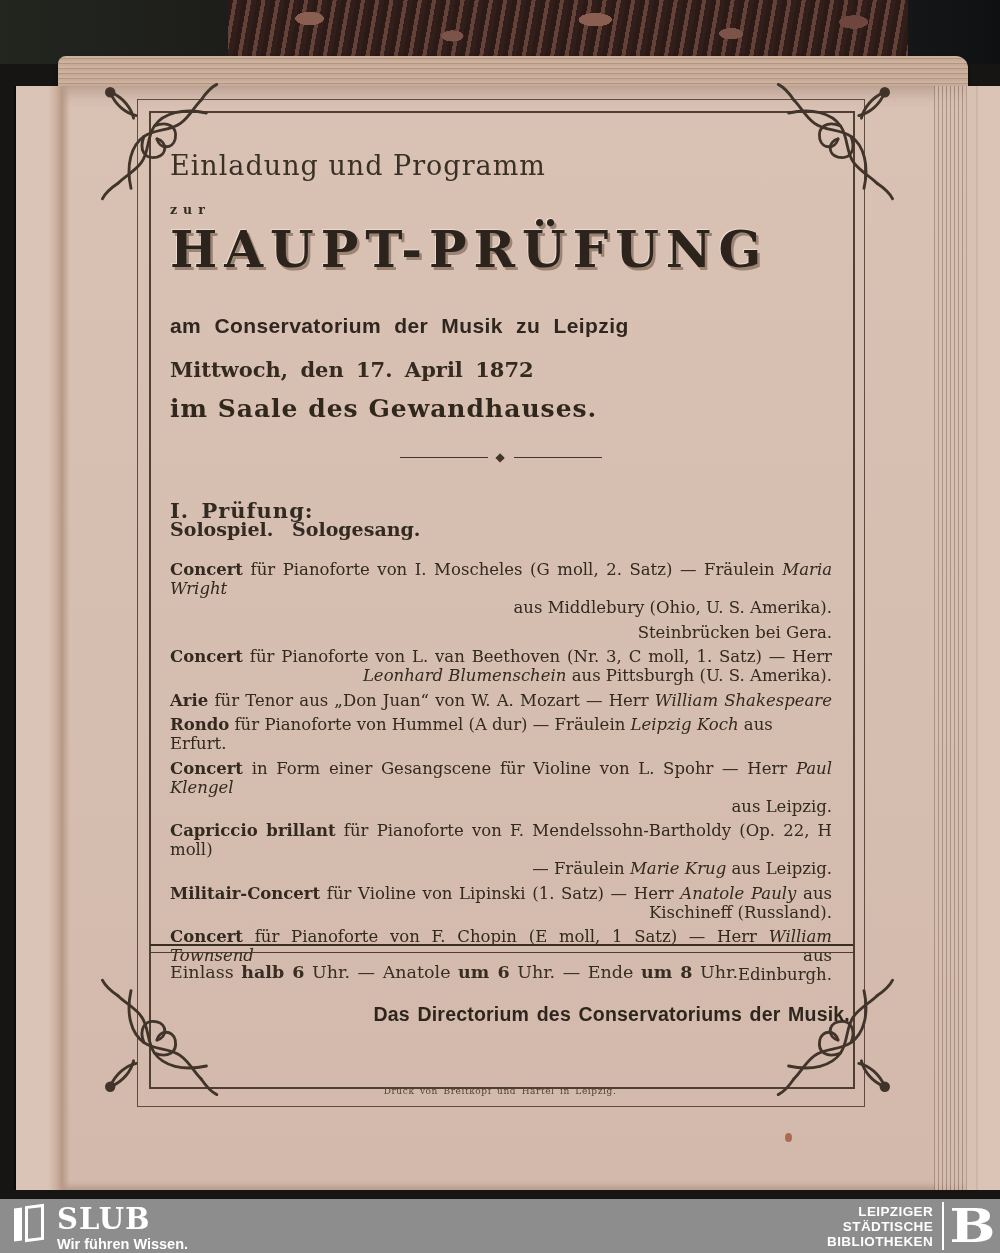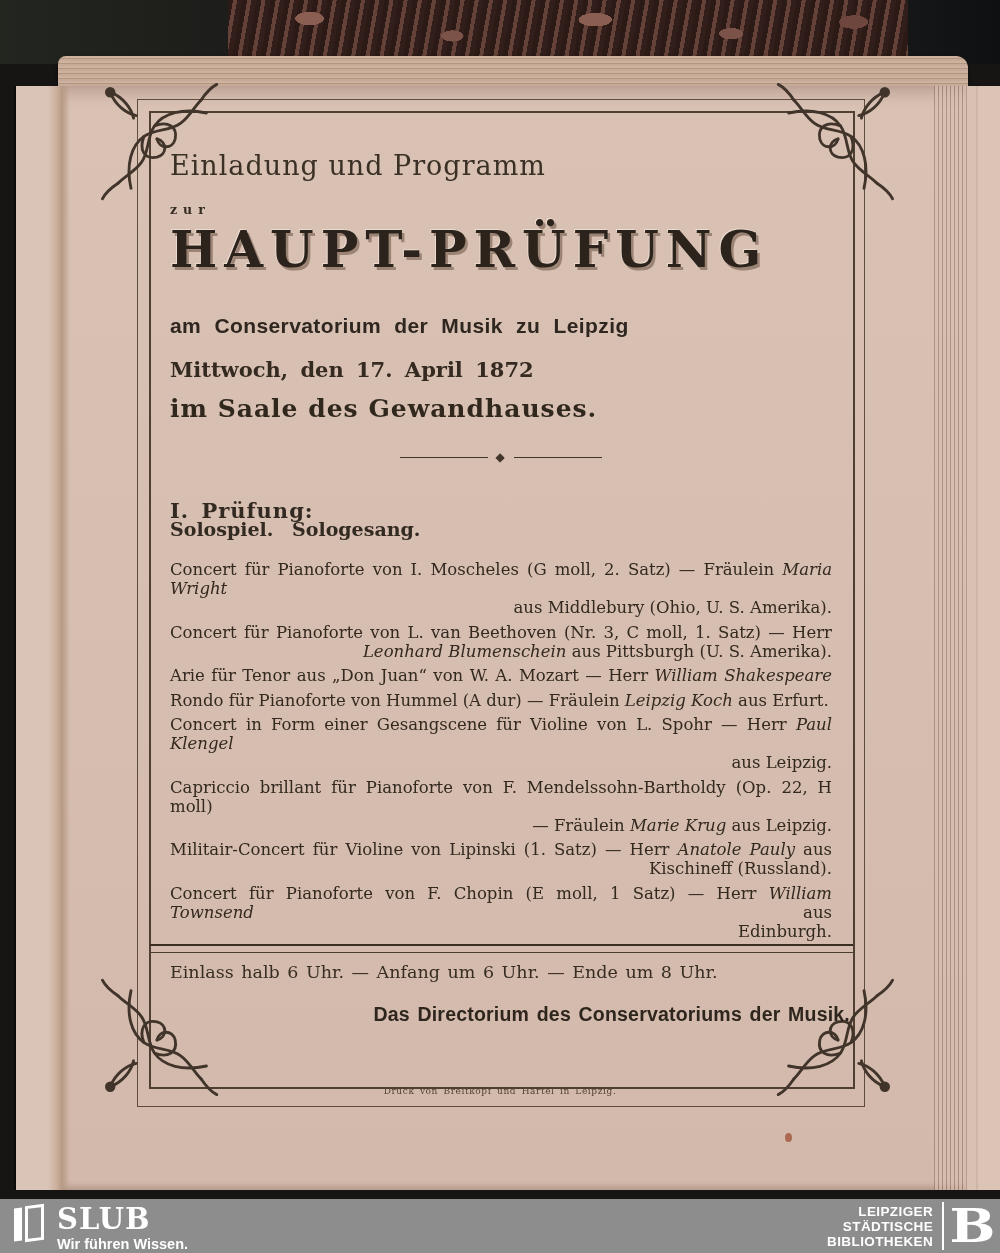--- a/index.html
+++ b/index.html
@@ -65,21 +65,21 @@
   .sec-subheading{top:432px;font-size:19px;font-weight:700;word-spacing:12px;}
 
   .program{position:absolute;left:0;top:474px;width:662px;text-align:left !important;
     font-size:16.5px;line-height:19px;color:#33291f;}
   .prog-item{margin-bottom:5.5px;}
   .pline.justify{text-align:justify;text-align-last:justify;}
   .pline.right{text-align:right;}
   .pline.left{text-align:left;}
   .pline.split{display:flex;justify-content:space-between;}
   .pline.split>span:first-child{padding-left:16px;}
-  .b{font-weight:400;}
+  .b{font-weight:700;}
   .i{font-style:italic;}
 
   .double-rule{position:absolute;left:136px;top:858px;width:703px;height:6px;
     border-top:2.5px solid #3a2e23;border-bottom:1px solid #4a3c2e;}
   .times{top:876px;font-size:17.5px;color:#372d22;word-spacing:2px;}
   .signature{top:917px;width:680px !important;text-align:right !important;
     font-family:"Liberation Sans",sans-serif;font-size:19.5px;font-weight:700;
     letter-spacing:.2px;word-spacing:2px;color:#2e261d;}
   .imprint{position:absolute;left:123px;top:1000px;width:726px;text-align:center;
     font-size:9px;letter-spacing:.6px;word-spacing:2px;color:#53432f;}
@@ -166,20 +166,21 @@
 
       <div class="sec-heading">I. Prüfung:</div>
       <div class="sec-subheading">Solospiel. Sologesang.</div>
 
       <div class="program">
           <div class="prog-item">
             <div class="pline justify"><span class="b">Concert</span><span> für Pianoforte von I. Moscheles (G moll, 2. Satz) — Fräulein </span><span class="i">Maria Wright</span></div>
             <div class="pline right"><span>aus Middlebury (Ohio, U. S. Amerika).</span></div>
           </div>
           <div class="prog-item">
+            <div class="pline right"><span>Steinbrücken bei Gera.</span></div>
           </div>
           <div class="prog-item">
             <div class="pline justify"><span class="b">Concert</span><span> für Pianoforte von L. van Beethoven (Nr. 3, C moll, 1. Satz) — Herr</span></div>
             <div class="pline right"><span class="i">Leonhard Blumenschein</span><span> aus Pittsburgh (U. S. Amerika).</span></div>
           </div>
           <div class="prog-item">
             <div class="pline justify"><span class="b">Arie</span><span> für Tenor aus „Don Juan“ von W. A. Mozart — Herr </span><span class="i">William Shakespeare</span></div>
           </div>
           <div class="prog-item">
             <div class="pline left"><span class="b">Rondo</span><span> für Pianoforte von Hummel (A dur) — Fräulein </span><span class="i">Leipzig Koch</span><span> aus Erfurt.</span></div>
@@ -195,21 +196,21 @@
           <div class="prog-item">
             <div class="pline justify"><span class="b">Militair-Concert</span><span> für Violine von Lipinski (1. Satz) — Herr </span><span class="i">Anatole Pauly</span><span> aus</span></div>
             <div class="pline right"><span>Kischineff (Russland).</span></div>
           </div>
           <div class="prog-item">
             <div class="pline justify"><span class="b">Concert</span><span> für Pianoforte von F. Chopin (E moll, 1 Satz) — Herr </span><span class="i">William Townsend</span><span> aus</span></div>
             <div class="pline right"><span>Edinburgh.</span></div>
           </div>
         </div>
 
-      <div class="times"><span>Einlass </span><span class="b">halb 6</span><span> Uhr. — Anfang </span><span class="b">um 6</span><span> Uhr. — Ende </span><span class="b">um 8</span><span> Uhr.</span></div>
+      <div class="times"><span>Einlass </span><span class="b">halb 6</span><span> Uhr. — Anatole </span><span class="b">um 6</span><span> Uhr. — Ende </span><span class="b">um 8</span><span> Uhr.</span></div>
       <div class="signature">Das Directorium des Conservatoriums der Musik.</div>
     </div>
 
     <div class="double-rule"></div>
     <div class="imprint">Druck von Breitkopf und Härtel in Leipzig.</div>
     <div class="spot"></div>
   </div>
 
   <div class="viewer-bar">
     <div class="slub">

